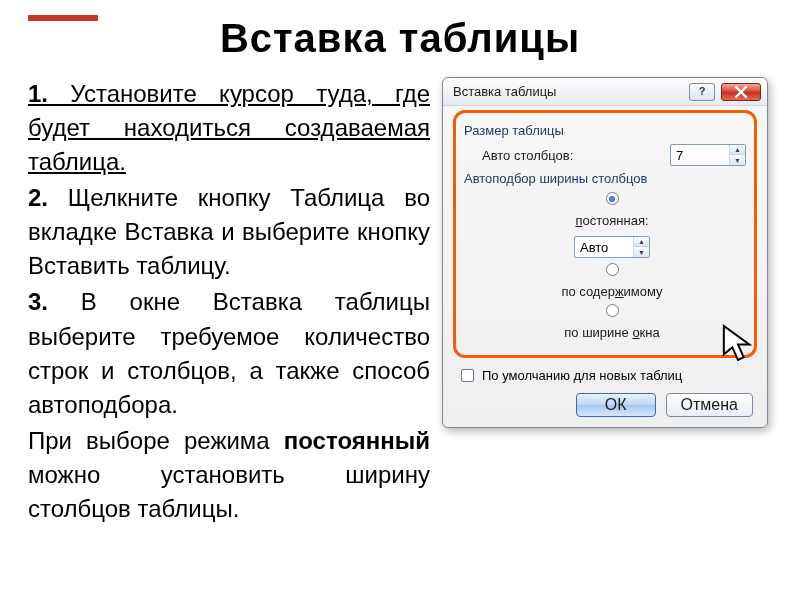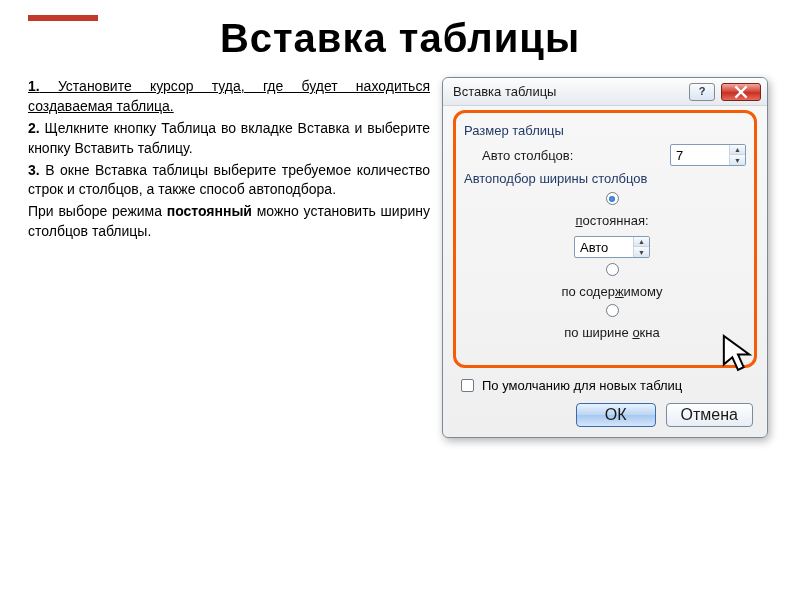--- a/index.html
+++ b/index.html
@@ -32,21 +32,21 @@
     color: #000;
     margin: 2px 0 16px 0;
     letter-spacing: 1px;
   }
   .content {
     display: flex;
     gap: 12px;
   }
   .text-col {
     flex: 1 1 50%;
-    font-size: 14px;
+    font-size: 24px;
     line-height: 1.42;
     color: #000;
   }
   .text-col p { margin: 0 0 2px 0; text-align: justify; }
   .para1 { text-decoration: underline; }
   .dialog-col {
     flex: 0 0 330px;
   }
   .dialog {
     width: 326px;
@@ -83,21 +83,21 @@
     color:#fff;
   }
   .tb-close svg { width:14px; height:14px; }
   .dlg-body {
     padding: 4px 10px 10px 10px;
     position: relative;
   }
   .highlight-box {
     border: 3px solid #f45c08;
     border-radius: 12px;
-    padding: 6px 8px 20px 8px;
+    padding: 6px 8px 10px 8px;
     background: transparent;
   }
   .group-label { color: #223a66; margin: 4px 0 6px 0; }
   .field-row {
     display: flex;
     align-items: center;
     margin: 5px 0 5px 18px;
     gap: 8px;
   }
   .field-row .lbl { flex: 1; color:#1a1a1a; }

